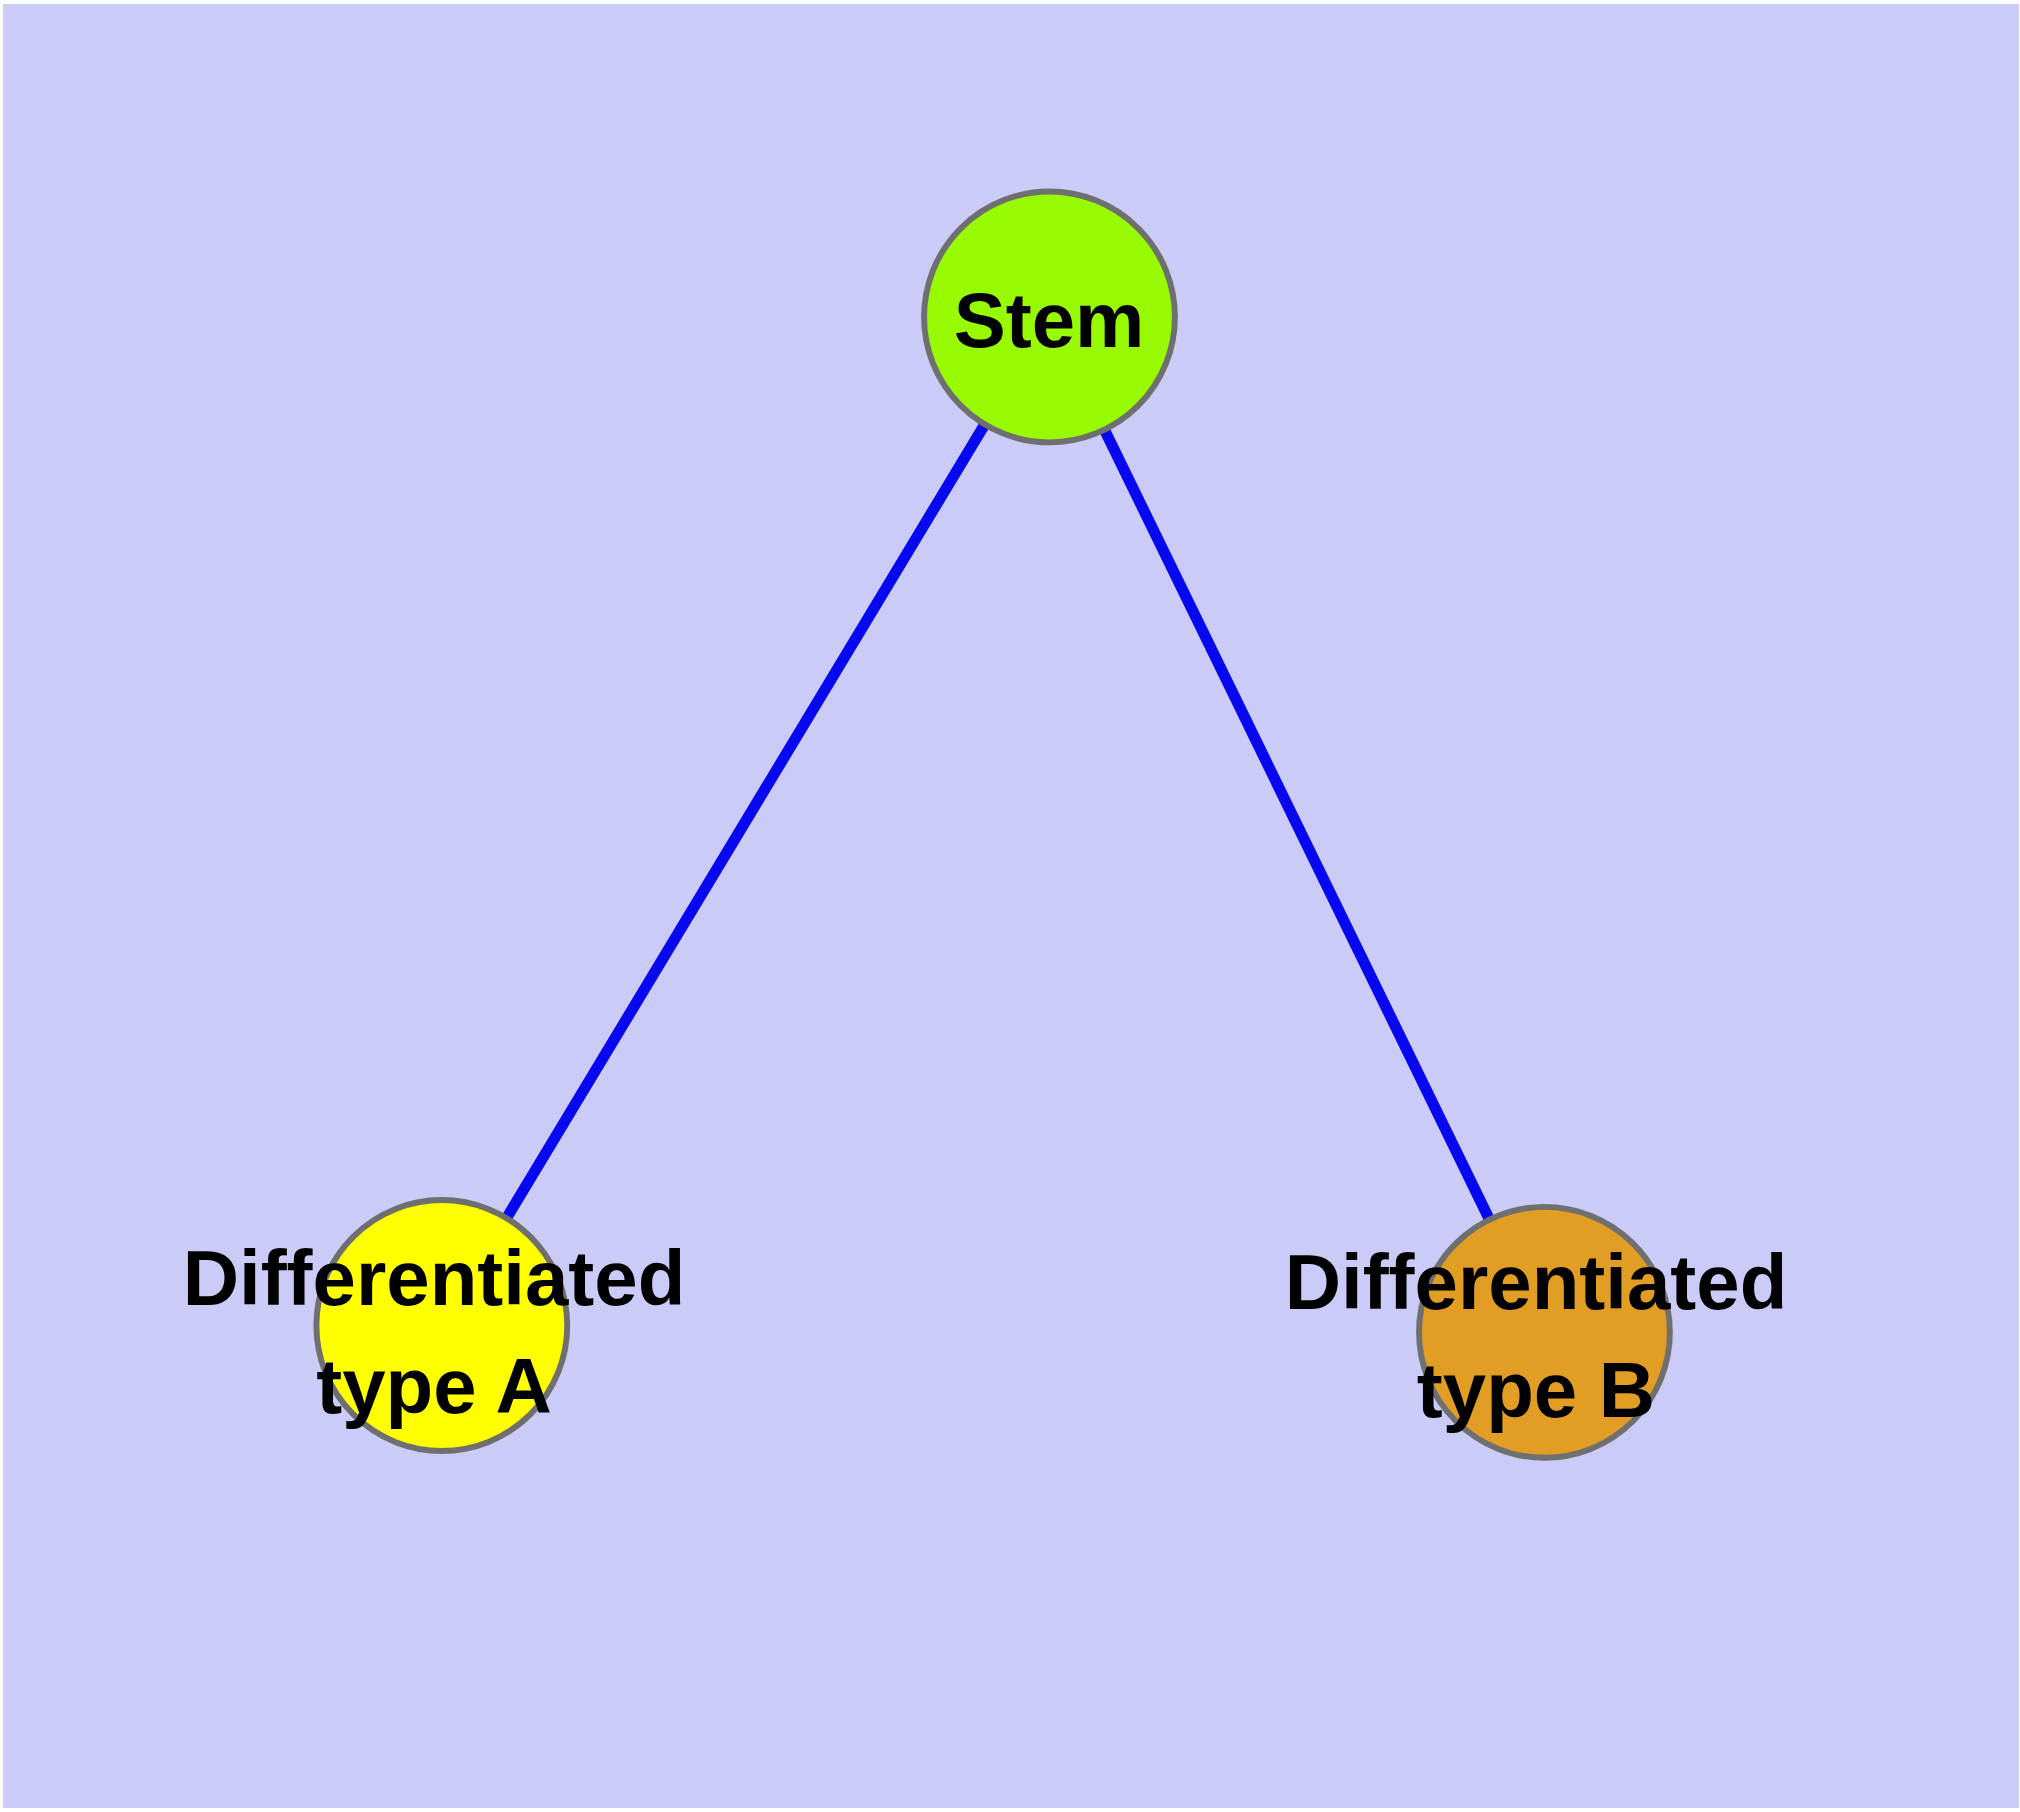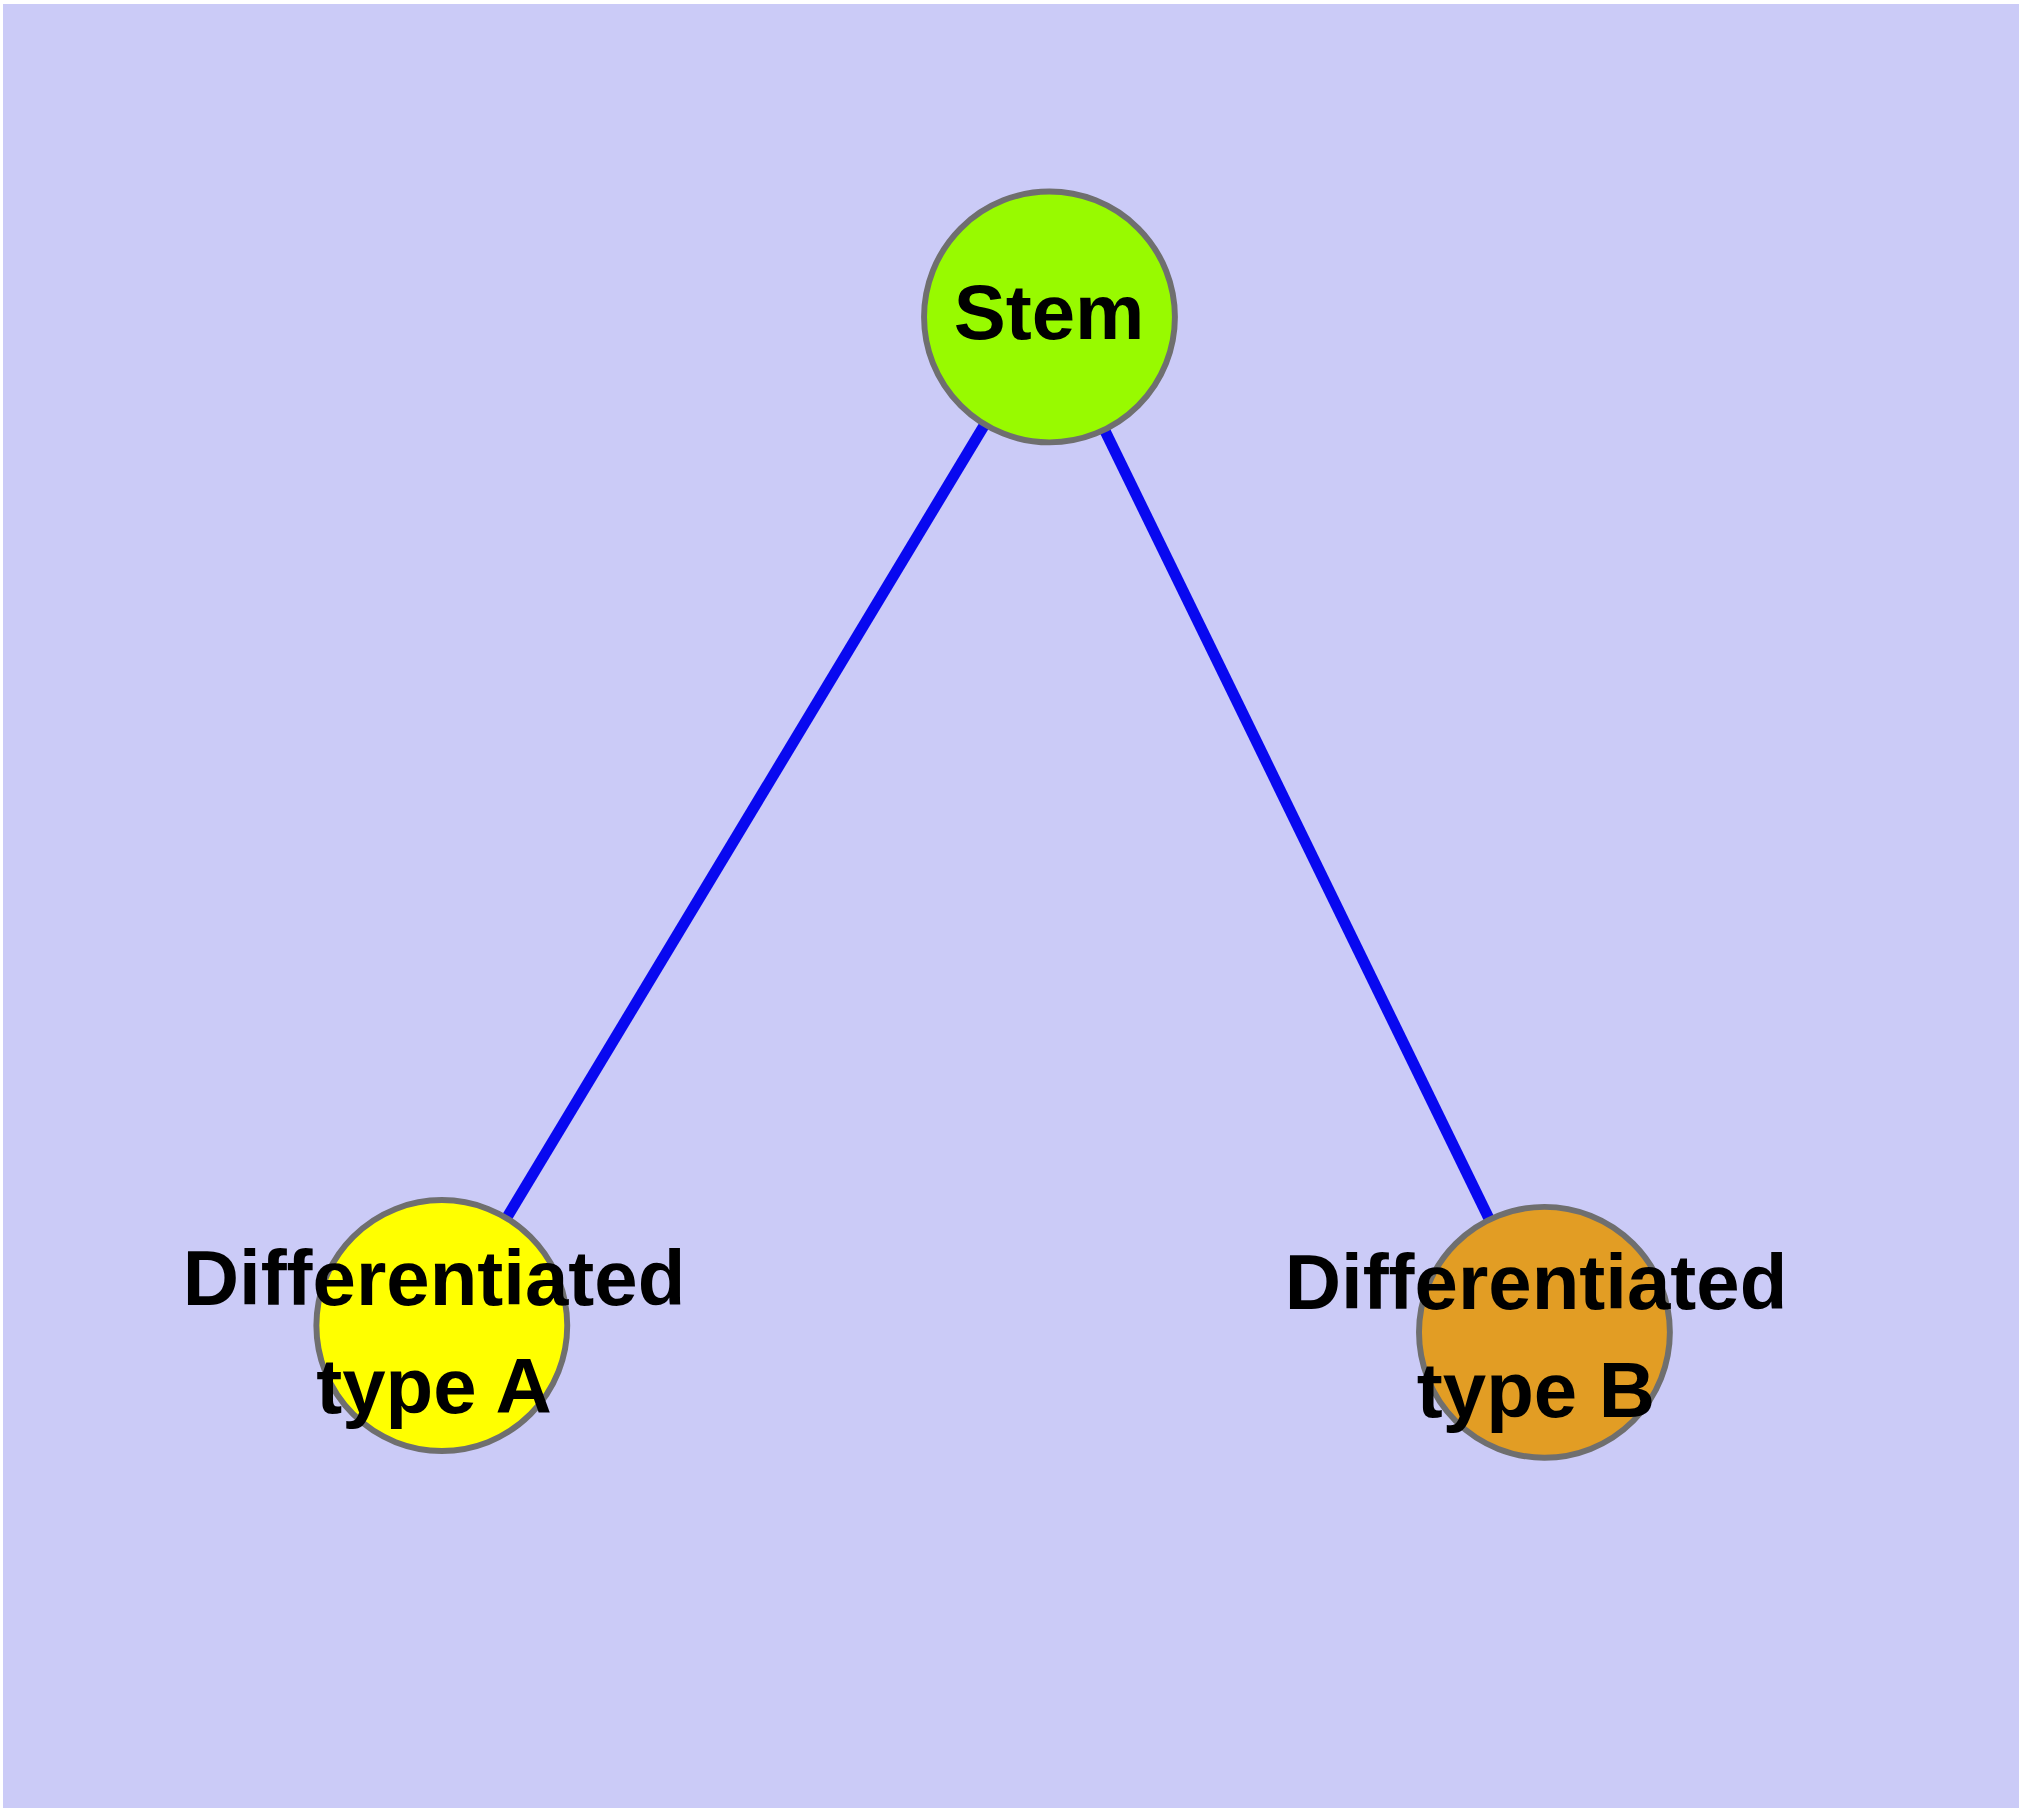--- a/index.html
+++ b/index.html
@@ -45,21 +45,21 @@
     position: absolute;
     transform: translate(-50%, -50%);
     font-weight: bold;
     font-size: 78px;
     line-height: 108px;
     color: #000000;
     white-space: pre;
     text-align: center;
     letter-spacing: 0;
   }
-  .label-stem   { left: 1049px; top: 312px; }
+  .label-stem   { left: 1049px; top: 320px; }
   .label-type-a { left: 434px;  top: 1332px; }
   .label-type-b { left: 1536px; top: 1336px; }
 </style>
 </head>
 <body>
 
 <div class="canvas">
 
   <div class="panel"></div>
 

